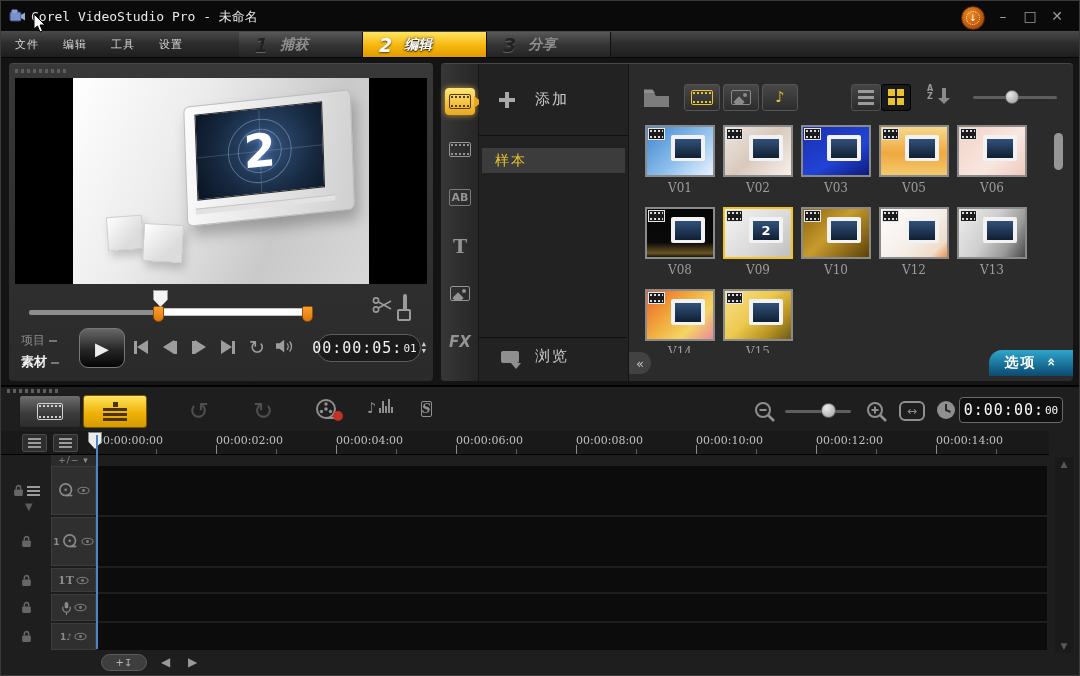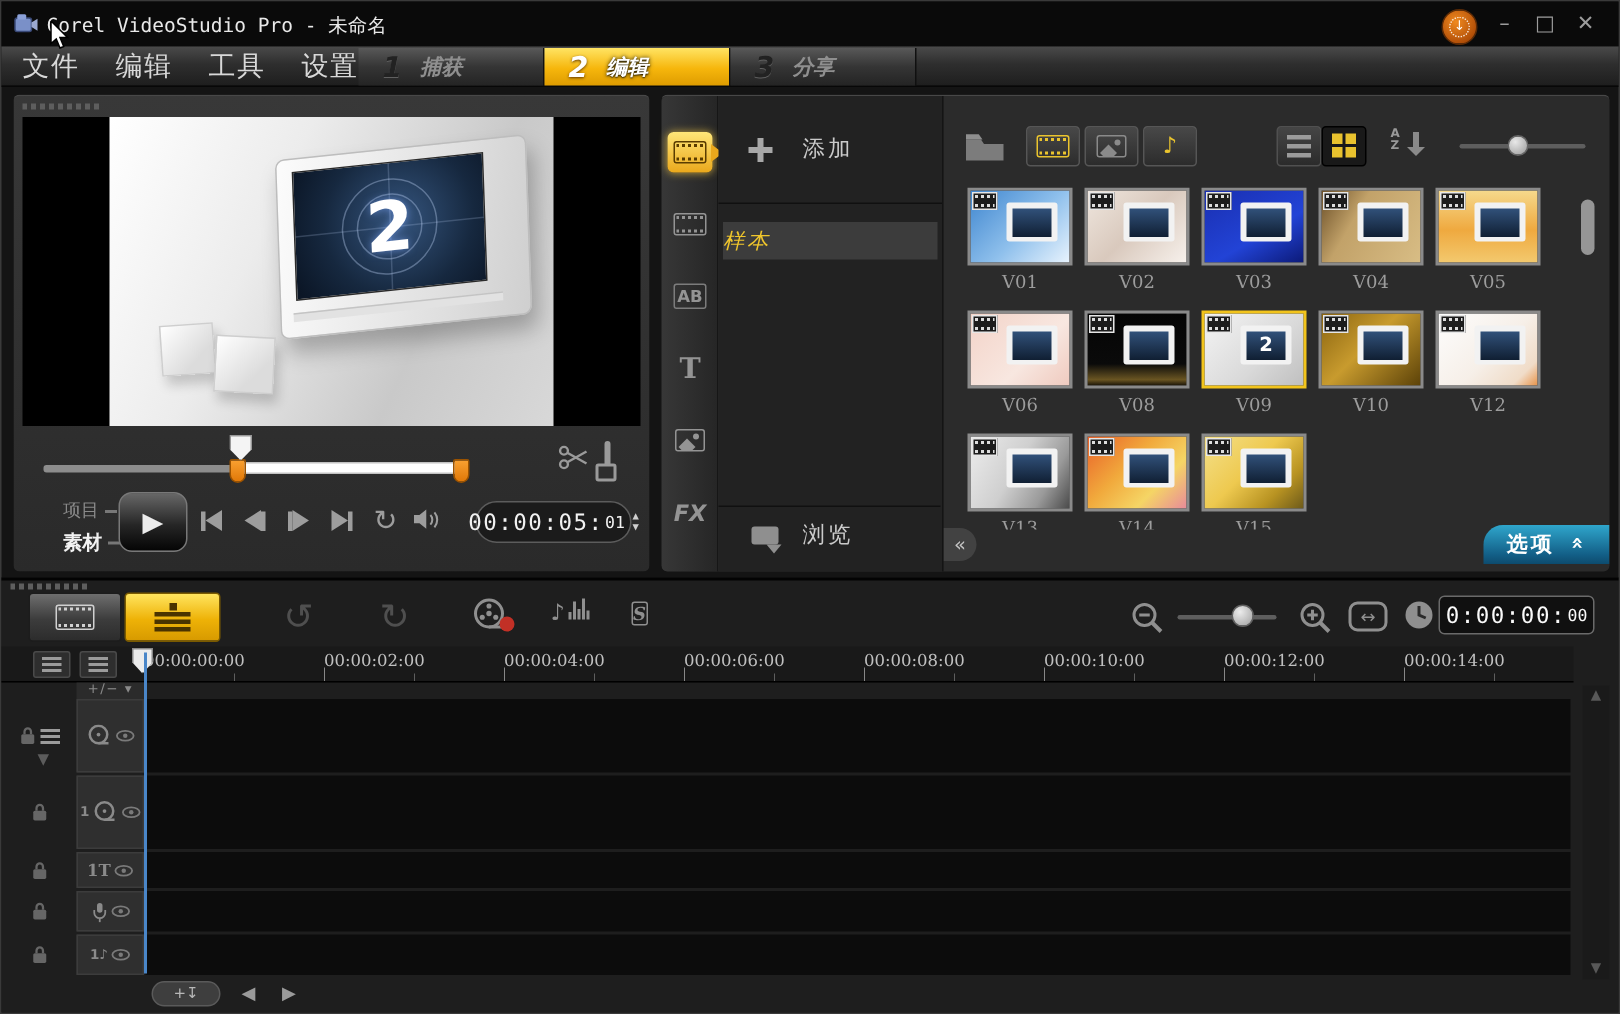--- a/index.html
+++ b/index.html
@@ -18,21 +18,21 @@
   .update-badge .inner { width:14px; height:14px; border:1px dotted rgba(255,255,255,.85); border-radius:50%;
     color:#fff; font-size:9px; line-height:13px; text-align:center; }
   .win-btn { position:absolute; top:6px; width:20px; height:18px; color:#9c9c9c; font:14px "DejaVu Sans", sans-serif;
     text-align:center; line-height:18px; }
   .win-min { left:992px; } .win-max { left:1019px; } .win-close { left:1046px; }
 
   
   .menubar { position:absolute; left:0; top:30px; right:0; height:27px;
     background:linear-gradient(#4a4a4a, #2e2e2e 45%, #1e1e1e); border-bottom:1px solid #070707; }
   .menus { position:absolute; left:14px; top:0; height:26px; display:flex; gap:24px; align-items:center; }
-  .menu-item { color:#d8d8d8; font-size:18px; letter-spacing:1px; }
+  .menu-item { color:#d8d8d8; font-size:11px; letter-spacing:1px; }
   .steps { position:absolute; left:238px; top:1px; height:25px; display:flex; }
   .step { width:124px; display:flex; align-items:center; gap:12px; padding-left:16px;
     background:linear-gradient(#585858, #353535 50%, #242424); border-right:1px solid #101010; }
   .step .num { font:bold italic 19px "DejaVu Sans", sans-serif; color:#222; text-shadow:0 1px 0 #606060; }
   .step .lbl { font:bold italic 14px "DejaVu Sans", sans-serif; color:#8f8f8f; }
   .step.active { background:linear-gradient(#ffe463, #f6b60c 55%, #de9c00); }
   .step.active .num { color:#fff; text-shadow:0 1px 2px rgba(80,40,0,.9); }
   .step.active .lbl { color:#fff; text-shadow:0 0 3px rgba(0,0,0,.85), 0 1px 1px rgba(0,0,0,.7); }
 
   
@@ -68,21 +68,21 @@
     border-radius:2px 2px 7px 7px; border:1px solid #9a5200; }
   .th-left { left:144px; } .th-right { left:293px; }
   .playhead-marker { position:absolute; left:144px; top:226px; width:15px; height:17px; background:#f4f4f4;
     border:1px solid #999; clip-path:polygon(0 0, 100% 0, 100% 55%, 50% 100%, 0 55%); }
   .prev-tool { position:absolute; top:232px; }
   .tool-scissors { left:362px; } .tool-enlarge { left:394px; }
   .dup-icon { width:16px; height:13px; border:2px solid #9a9a9a; border-radius:3px; position:relative; }
   .dup-icon::after { content:""; position:absolute; right:-6px; bottom:-6px; width:10px; height:8px;
     border:2px solid #9a9a9a; border-radius:2px; background:#2e2e2e; }
 
-  .mode-labels { position:absolute; left:33px; top:268px; width:52px; }
+  .mode-labels { position:absolute; left:12px; top:268px; width:52px; }
   .lbl-project { color:#8a8a8a; font-size:12px; }
   .lbl-clip { color:#f2f2f2; font-weight:bold; font-size:13px; margin-top:4px; }
   .mode-dash { display:inline-block; width:8px; height:2px; background:#777; vertical-align:middle; margin-left:4px; }
   .play-btn { position:absolute; left:70px; top:264px; width:46px; height:40px; border-radius:9px;
     background:linear-gradient(#676767, #262626 55%, #050505); border:1px solid #787878;
     color:#ececec; display:flex; align-items:center; justify-content:center; font-size:18px; }
   .tr-row { position:absolute; left:122px; top:272px; display:flex; gap:9px; align-items:center; }
   .tr-btn { width:20px; height:22px; display:flex; align-items:center; justify-content:center; color:#9d9d9d; }
   .bar { display:inline-block; width:3px; height:13px; background:#9d9d9d; }
   .tri-l { display:inline-block; width:0; height:0; border-style:solid; border-width:7px 11px 7px 0; border-color:transparent #9d9d9d transparent transparent; }
@@ -116,21 +116,21 @@
     transform:rotate(45deg); }
   .mini-pic::after { content:""; position:absolute; right:3px; top:2px; width:4px; height:4px; border-radius:50%; background:currentColor; }
 
   .lib-nav { position:absolute; left:38px; top:0; width:150px; height:100%; background:#222; border-right:1px solid #141414; }
   .add-row { height:72px; border-bottom:1px solid #101010; display:flex; align-items:center; padding-left:20px; gap:20px; }
   .plus-icon { width:16px; height:16px; position:relative; }
   .plus-icon::before { content:""; position:absolute; left:0; top:6px; width:16px; height:4px; background:#a8a8a8; }
   .plus-icon::after { content:""; position:absolute; left:6px; top:0; width:4px; height:16px; background:#a8a8a8; }
   .add-label { color:#cacaca; font-size:15px; letter-spacing:2px; }
   .folder-item { margin:12px 3px 0 3px; height:25px; background:#3c3c3c; display:flex; align-items:center;
-    color:#f0c62c; font-size:14px; letter-spacing:2px;font-style:italic; }
+    padding-left:13px; color:#f0c62c; font-size:14px; letter-spacing:2px; }
   .browse-row { position:absolute; bottom:6px; left:0; right:1px; height:38px; border-top:1px solid #101010;
     display:flex; align-items:center; padding-left:22px; gap:16px; color:#cacaca; font-size:15px; letter-spacing:2px; }
   .browse-icon { width:18px; height:12px; background:#8f8f8f; border-radius:2px; position:relative; }
   .browse-icon::after { content:""; position:absolute; right:-2px; bottom:-6px; border-style:solid;
     border-width:6px 5px 0 5px; border-color:#8f8f8f transparent transparent transparent; }
 
   .gallery { position:absolute; left:188px; top:0; right:0; bottom:0; overflow:hidden; }
   .gal-toolbar { position:absolute; left:14px; top:18px; right:8px; height:30px; display:flex; align-items:center; }
   .fbtn { width:36px; height:27px; border:1px solid #565656; border-radius:3px;
     background:linear-gradient(#484848,#2c2c2c); display:flex; align-items:center; justify-content:center; margin-right:3px; }
@@ -468,29 +468,20 @@
           <div class="cell">
             <div class="thumb" style="background: linear-gradient(150deg, rgb(26, 47, 176) 0%, rgb(34, 67, 214) 60%, rgb(12, 26, 120) 100%);">
               <span class="badge-film"></span>
               <span class="mini-tv">
                 <span></span>
               </span>
             </div>
             <div class="thumb-label">V03</div>
           </div>
 
-          <div class="cell">
-            <div class="thumb" style="background: linear-gradient(120deg, rgb(107, 79, 40) 0%, rgb(194, 162, 105) 35%, rgb(216, 189, 133) 100%);">
-              <span class="badge-film"></span>
-              <span class="mini-tv">
-                <span></span>
-              </span>
-            </div>
-            <div class="thumb-label">V04</div>
-          </div>
 
           <div class="cell">
             <div class="thumb" style="background: linear-gradient(rgb(246, 217, 140) 0%, rgb(239, 169, 63) 55%, rgb(243, 201, 110) 100%);">
               <span class="badge-film"></span>
               <span class="mini-tv">
                 <span></span>
               </span>
             </div>
             <div class="thumb-label">V05</div>
           </div>

